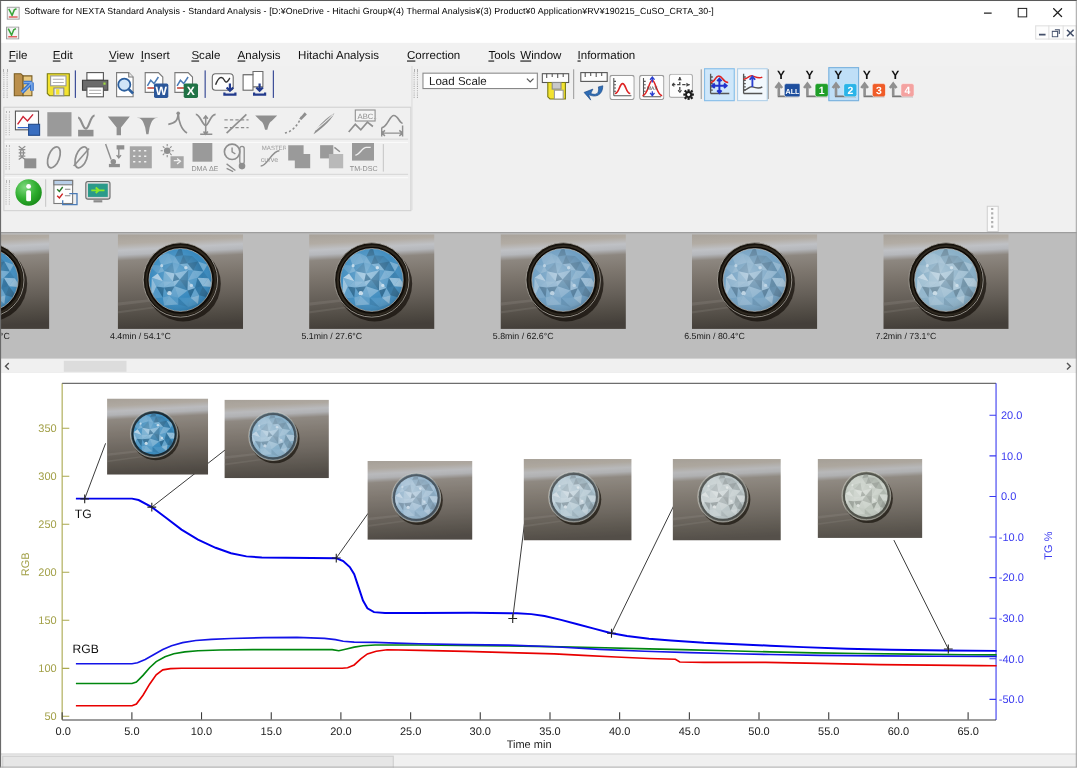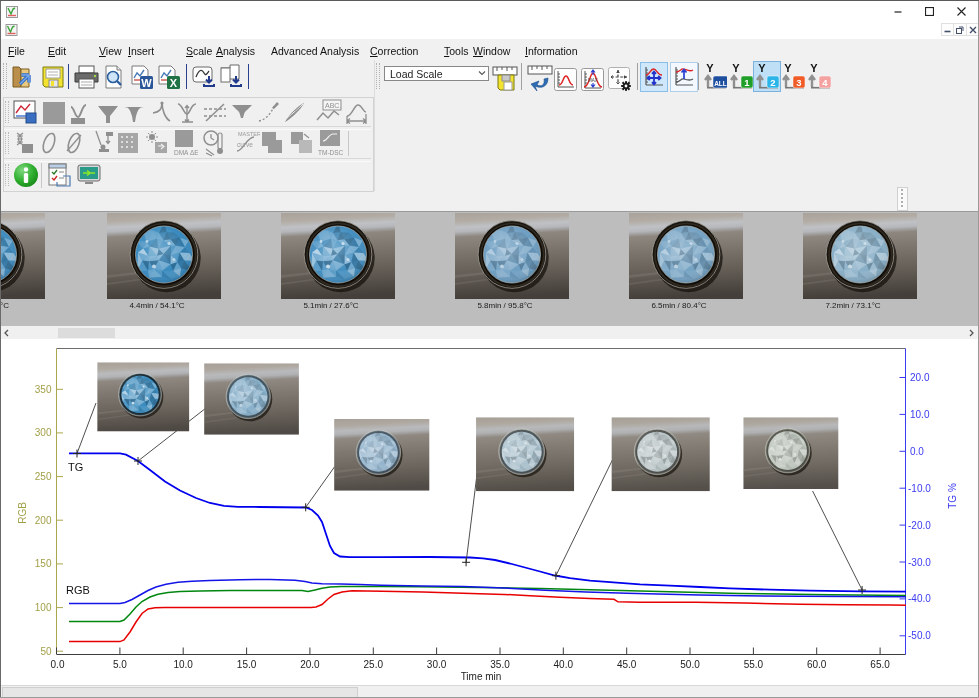--- a/index.html
+++ b/index.html
@@ -1,21 +1,21 @@
 <!DOCTYPE html>
 <html><head><meta charset="utf-8">
 <style>
 html,body{margin:0;padding:0}
 #win{position:relative;width:979px;height:698px;font-family:"Liberation Sans",sans-serif;background:#f0f0f0;overflow:hidden;border-top:1px solid #5a5a5a;box-sizing:border-box}
 .abs{position:absolute}
 .ico24{position:absolute;top:63px;width:26px;height:26px}
 .menuitem{position:absolute;top:44px;font-size:10.5px;color:#111;white-space:pre}
 .gbtn{position:absolute;width:25px;height:25px}
 .ybtn{position:absolute;top:62px;width:24px;height:27px}
-.cap{position:absolute;top:300px;font-size:8px;color:#1a1a1a;text-align:center;width:114px}
+.cap{position:absolute;top:300px;font-size:8px;color:#1a1a1a;width:114px}
 u{text-decoration:underline;text-underline-offset:1px}
 </style></head>
 <body>
 <div id="win">
 <svg width="0" height="0" style="position:absolute">
 <defs>
 <linearGradient id="bgg" x1="0" y1="0" x2="0.07" y2="1">
  <stop offset="0" stop-color="#a8a29a"></stop>
  <stop offset="0.1" stop-color="#b2aca4"></stop>
  <stop offset="0.17" stop-color="#bfc1c5"></stop>
@@ -209,20 +209,21 @@
           </symbol>
 </g>
       </defs>
 </svg>
 <div class="abs" style="left:0;top:0;width:979px;height:38px;background:#fff"></div>
 <svg class="abs" style="left:6px;top:5px" width="12" height="12" viewBox="0 0 12 12">
  <rect x="0.5" y="0.5" width="11" height="11" fill="#f4f4f4" stroke="#9a9a9a"></rect>
  <path d="M2,2 L5,8 L7,3 L9,2" stroke="#3aa53a" stroke-width="1.4" fill="none"></path>
  <path d="M2,9.5 L10,9.5" stroke="#e06060" stroke-width="1.4" fill="none"></path>
 </svg>
+<div class="abs" style="left:22px;top:5px;font-size:8.05px;color:#000;letter-spacing:0.1px">Software for NEXTA Standard Analysis - Standard Analysis - [D:¥OneDrive - Hitachi Group¥(4) Thermal Analysis¥(3) Product¥0 Application¥RV¥190215_CuSO_CRTA_30-]</div>
 <svg class="abs" style="left:894px;top:8px" width="8" height="6" viewBox="0 0 8 6">
       <path d="M0.5,3 L7.5,3" stroke="#222" stroke-width="1.2"></path>
     </svg>
 <svg class="abs" style="left:925px;top:6px" width="9" height="9" viewBox="0 0 9 9">
       <rect x="0.5" y="0.5" width="8" height="8" fill="none" stroke="#222" stroke-width="1.2"></rect>
     </svg>
 <svg class="abs" style="left:957px;top:6px" width="9" height="9" viewBox="0 0 9 9">
       <path d="M0.5,0.5 L8.5,8.5 M8.5,0.5 L0.5,8.5" stroke="#222" stroke-width="1.1"></path>
     </svg>
 <svg class="abs" style="left:5px;top:23px" width="13" height="12" viewBox="0 0 12 12">
@@ -241,23 +242,23 @@
       <path d="M3,1 L7,1 L7,5" fill="none" stroke="#44506a"></path>
     </svg>
 <svg class="abs" style="left:969px;top:25px" width="8" height="8" viewBox="0 0 8 8">
       <path d="M1,1 L7,7 M7,1 L1,7" stroke="#44506a" stroke-width="1.4"></path>
     </svg>
 <div class="abs" style="left:0;top:38px;width:979px;height:21px;background:#f1f1f1;border-bottom:1px solid #e0e0e0"></div>
 <span class="menuitem" style="left:8px"><u>F</u>ile</span>
 <span class="menuitem" style="left:48px"><u>E</u>dit</span>
 <span class="menuitem" style="left:99px"><u>V</u>iew</span>
 <span class="menuitem" style="left:128px"><u>I</u>nsert</span>
-<span class="menuitem" style="left:186px"><u>S</u>cale</span>
+<span class="menuitem" style="left:174px"><u>S</u>cale</span>
 <span class="menuitem" style="left:216px"><u>A</u>nalysis</span>
-<span class="menuitem" style="left:271px">Advanced Analysis</span>
+<span class="menuitem" style="left:271px">Hitachi Analysis</span>
 <span class="menuitem" style="left:370px"><u>C</u>orrection</span>
 <span class="menuitem" style="left:444px"><u>T</u>ools</span>
 <span class="menuitem" style="left:473px"><u>W</u>indow</span>
 <span class="menuitem" style="left:525px"><u>I</u>nformation</span>
 <div class="abs" style="left:0;top:59px;width:979px;height:138px;background:#f0f0f0"></div>
 <div class="abs" style="left:3px;top:62px;width:2px;height:26px;border-left:1px dotted #b0b0b0;border-right:1px dotted #b0b0b0"></div>
 <svg class="ico24" style="left:9px" viewBox="0 0 26 26">
  <path d="M4,3 L10,3 L12,5 L12,23 L4,23 Z" fill="#ba8f4c" stroke="#7a5c20"></path>
  <path d="M12,5 L20,5 L20,23 L12,23 Z" fill="#e8c87e" stroke="#7a5c20"></path>
  <path d="M11,20 L20,11 M20,11 L20,18.5 M20,11 L12.5,11" stroke="#2e6cc8" stroke-width="3.4" fill="none"></path>
@@ -573,21 +574,21 @@
     </svg>
 <svg class="abs" style="left:629px;top:212px" width="114" height="86">
       <use href="#pan" style="--base:#82aac6;--tintc:#6499bf;--tinto:0.42"></use>
     </svg>
 <svg class="abs" style="left:803px;top:212px" width="114" height="86">
       <use href="#pan" style="--base:#90b2c8;--tintc:#7da9c6;--tinto:0.4"></use>
     </svg>
 <div class="cap" style="left:0px;width:18px;text-align:left">°C</div>
 <div class="cap" style="left:100px">4.4min / 54.1°C</div>
 <div class="cap" style="left:274px">5.1min / 27.6°C</div>
-<div class="cap" style="left:448px">5.8min / 95.8°C</div>
+<div class="cap" style="left:448px">5.8min / 62.6°C</div>
 <div class="cap" style="left:622px">6.5min / 80.4°C</div>
 <div class="cap" style="left:796px">7.2min / 73.1°C</div>
 <div class="abs" style="left:0;top:325px;width:979px;height:13px;background:#f0f0f0;border-bottom:1px solid #d8d8d8"></div>
 <div class="abs" style="left:58px;top:327px;width:57px;height:10px;background:#dcdcdc"></div>
 <svg class="abs" style="left:3px;top:328px" width="7" height="8" viewBox="0 0 7 8">
       <path d="M5,1 L2,4 L5,7" stroke="#555" stroke-width="1.3" fill="none"></path>
     </svg>
 <svg class="abs" style="left:968px;top:328px" width="7" height="8" viewBox="0 0 7 8">
       <path d="M2,1 L5,4 L2,7" stroke="#555" stroke-width="1.3" fill="none"></path>
     </svg>

